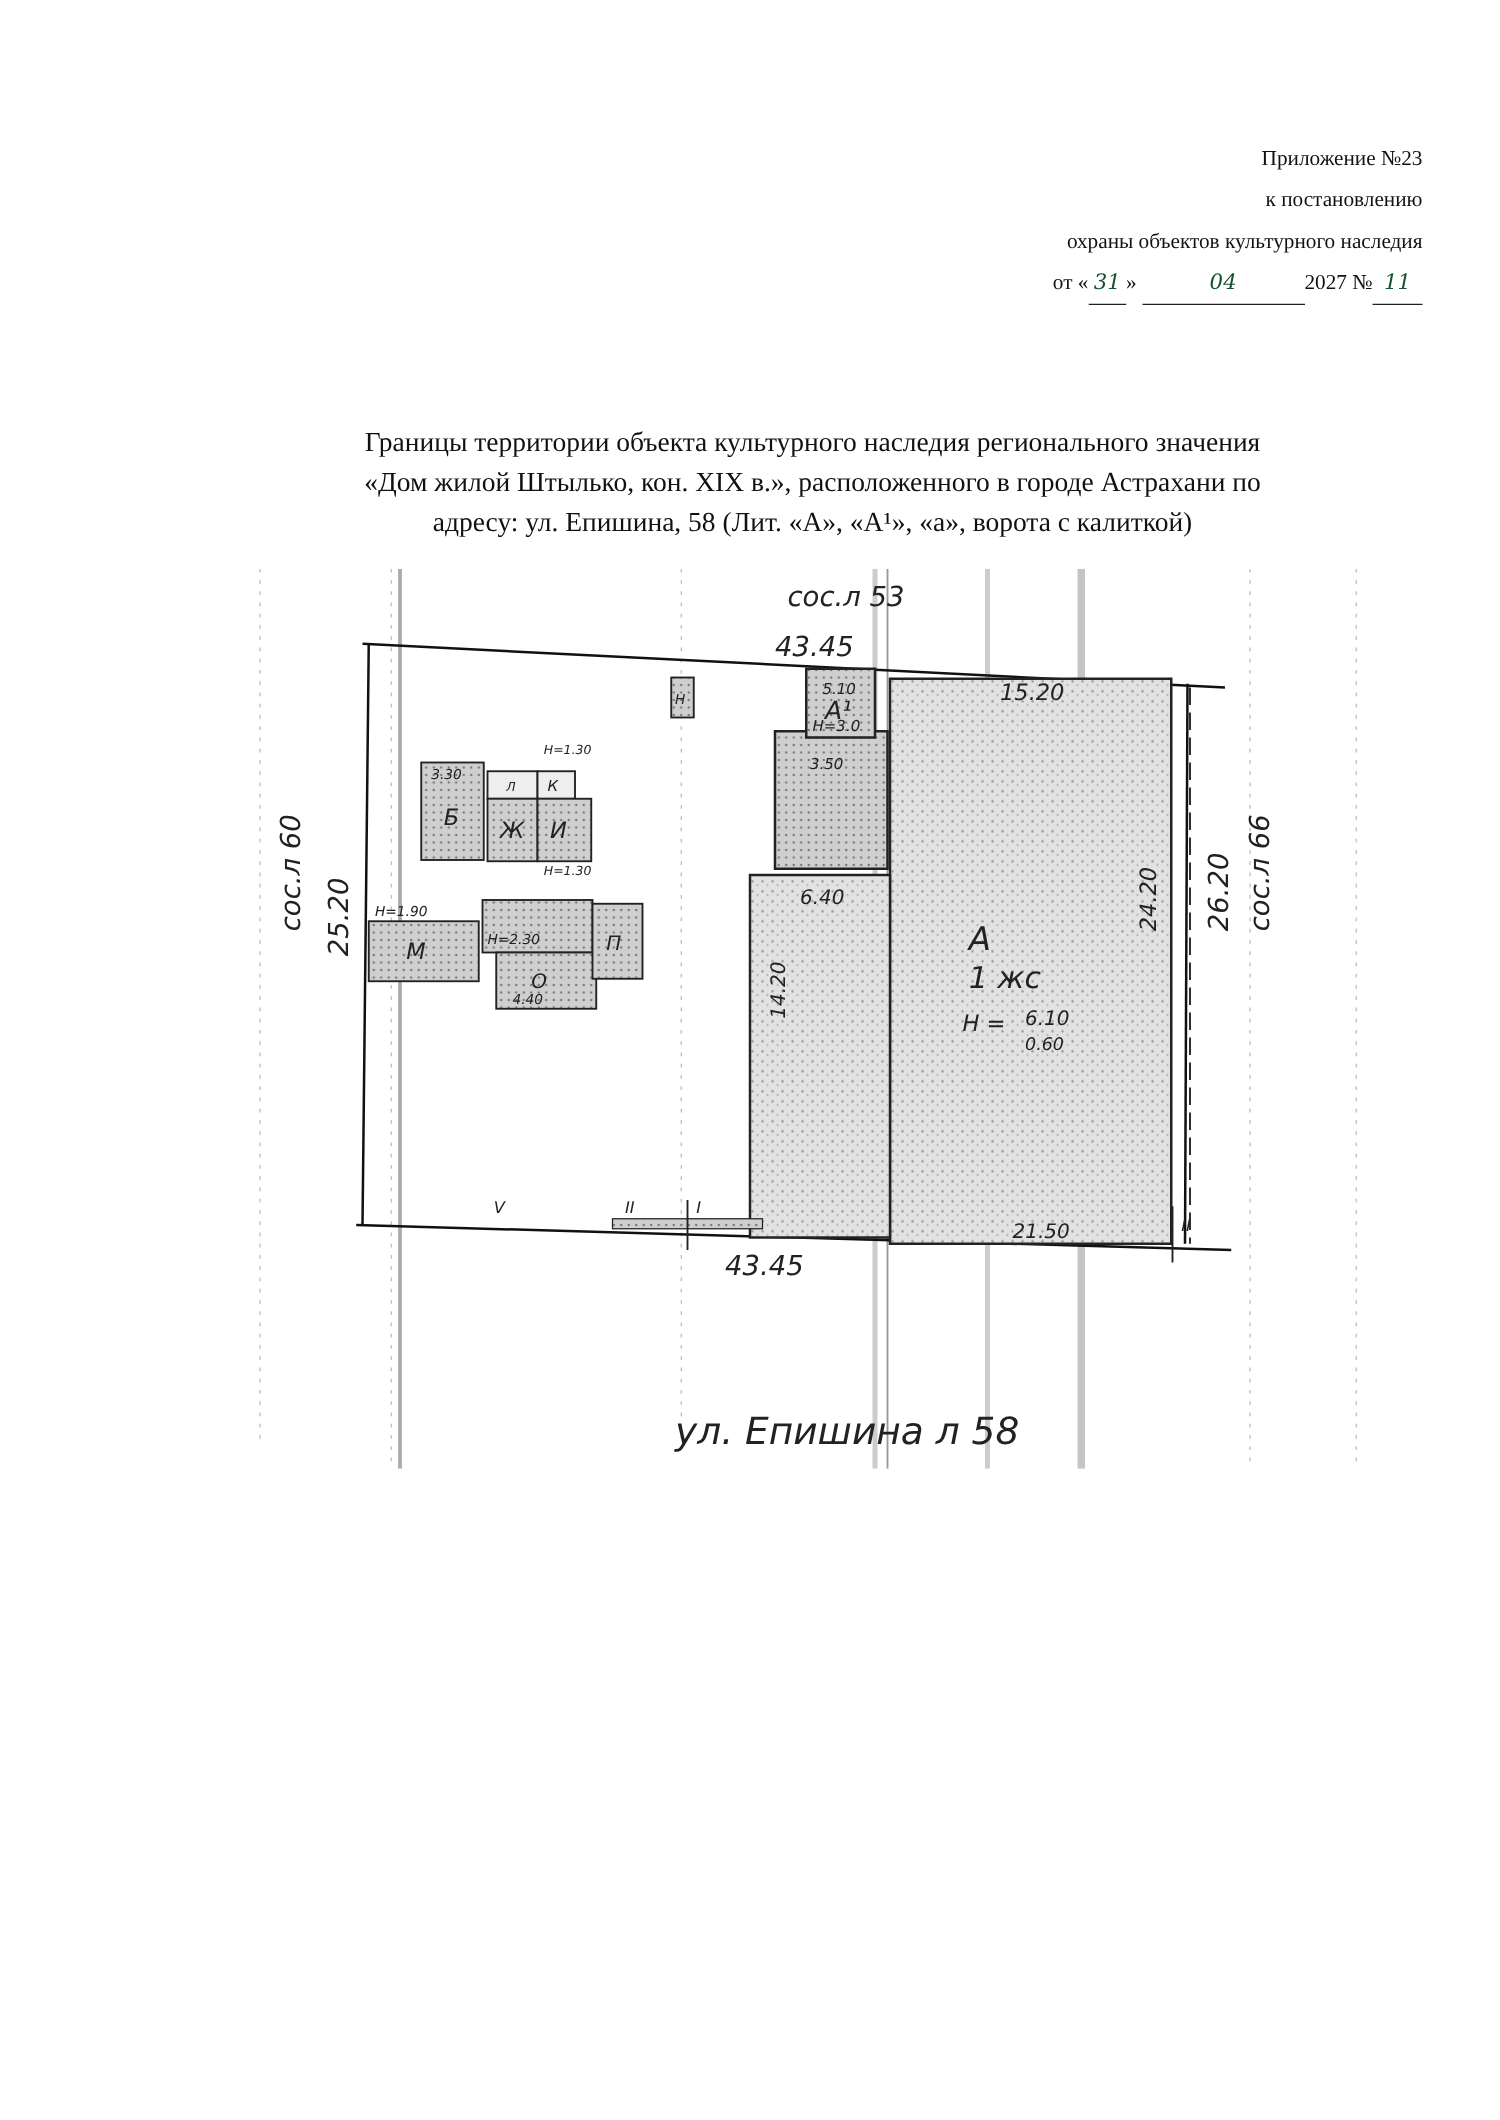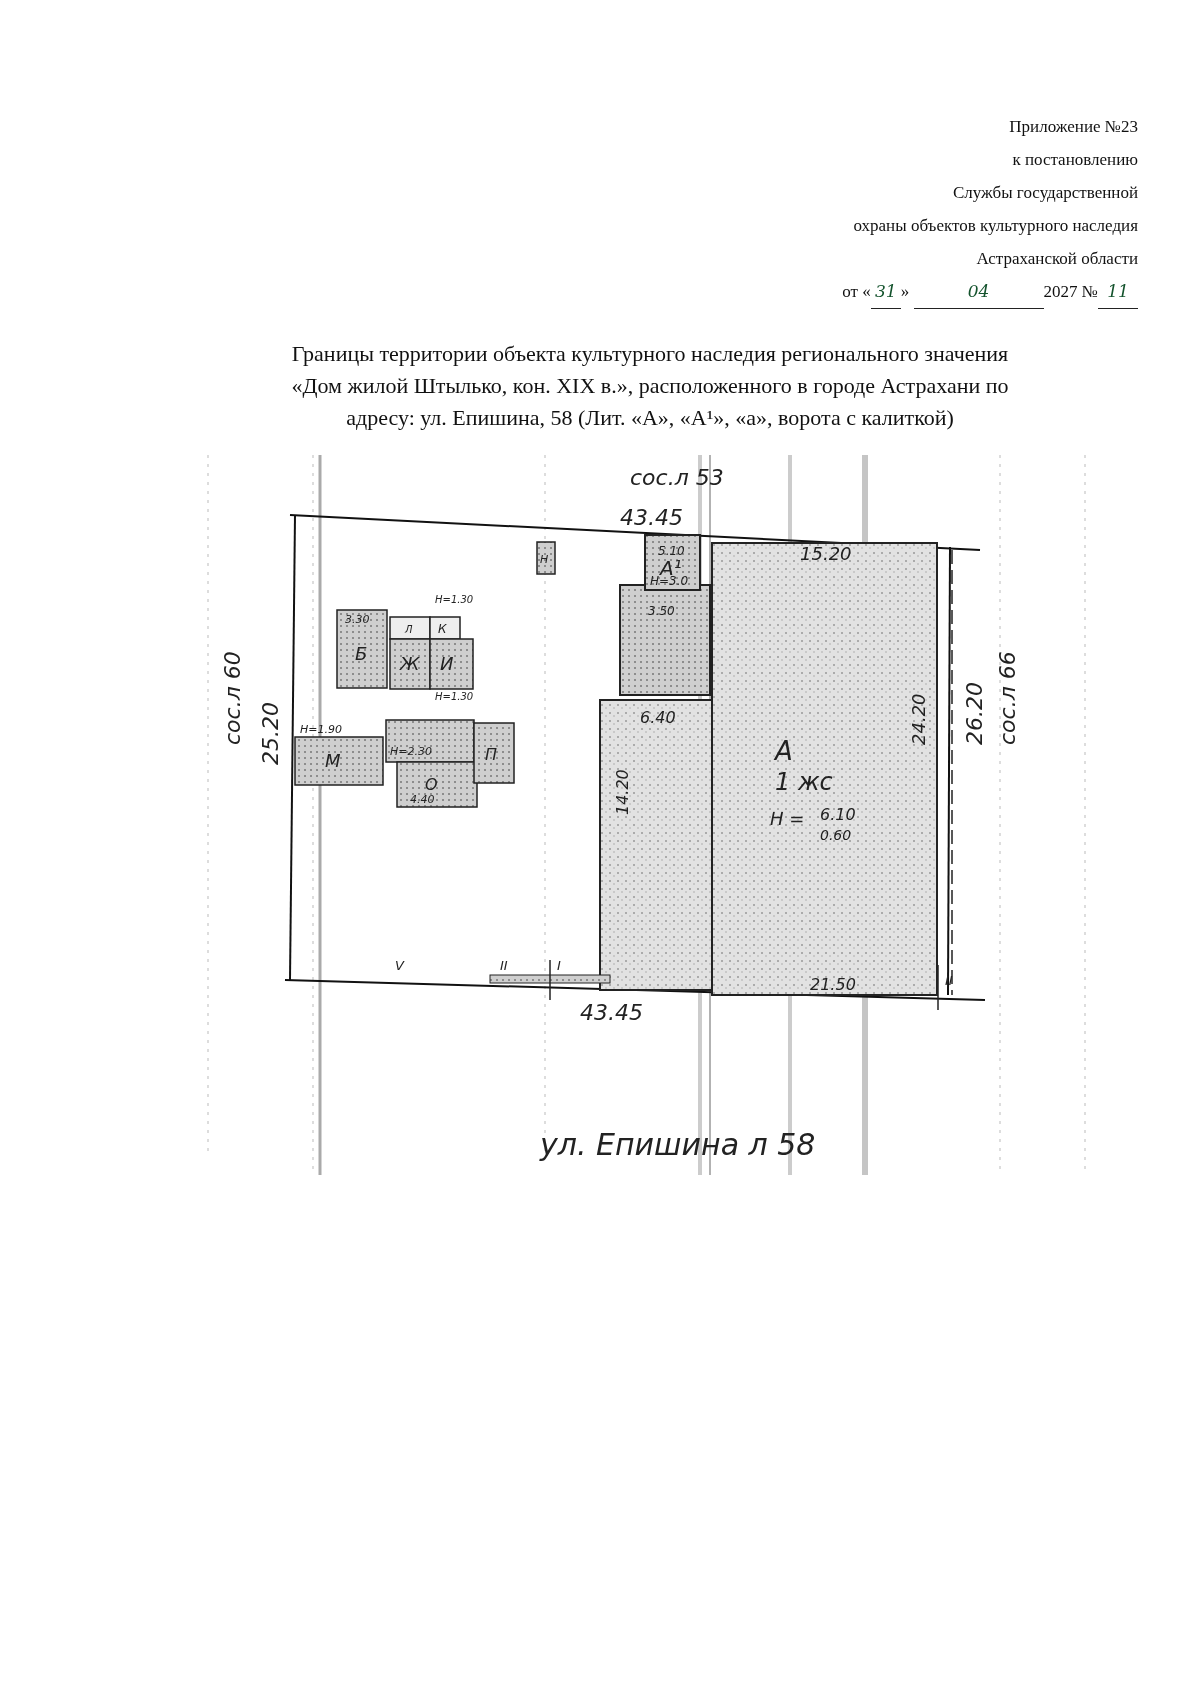--- a/index.html
+++ b/index.html
@@ -14,23 +14,21 @@
   .plan{position:absolute;left:200px;top:455px;width:900px;height:720px;}
   .plan svg{width:900px;height:720px;display:block;}
   .hw{font-family:"DejaVu Sans",sans-serif;font-style:italic;fill:#222;}
 </style>
 </head>
 <body>
 
 <div class="header">
   <span class="line">Приложение №23</span>
   <span class="line">к постановлению</span>
-  <span class="line">Службы государственной</span>
   <span class="line">охраны объектов культурного наследия</span>
-  <span class="line">Астраханской области</span>
   <span class="line date-line">
     <span>от «</span><span class="blank hand" style="width:30px">31</span><span>»</span>
     <span class="blank hand" style="width:130px">04</span><span>2027 №</span><span class="blank hand" style="width:40px">11</span>
   </span>
 </div>
 
 <div class="title">
   <span class="line">Границы территории объекта культурного наследия регионального значения</span>
   <span class="line">«Дом жилой Штылько, кон. XIX в.», расположенного в городе Астрахани по</span>
   <span class="line">адресу: ул. Епишина, 58 (Лит. «А», «А¹», «а», ворота с калиткой)</span>

